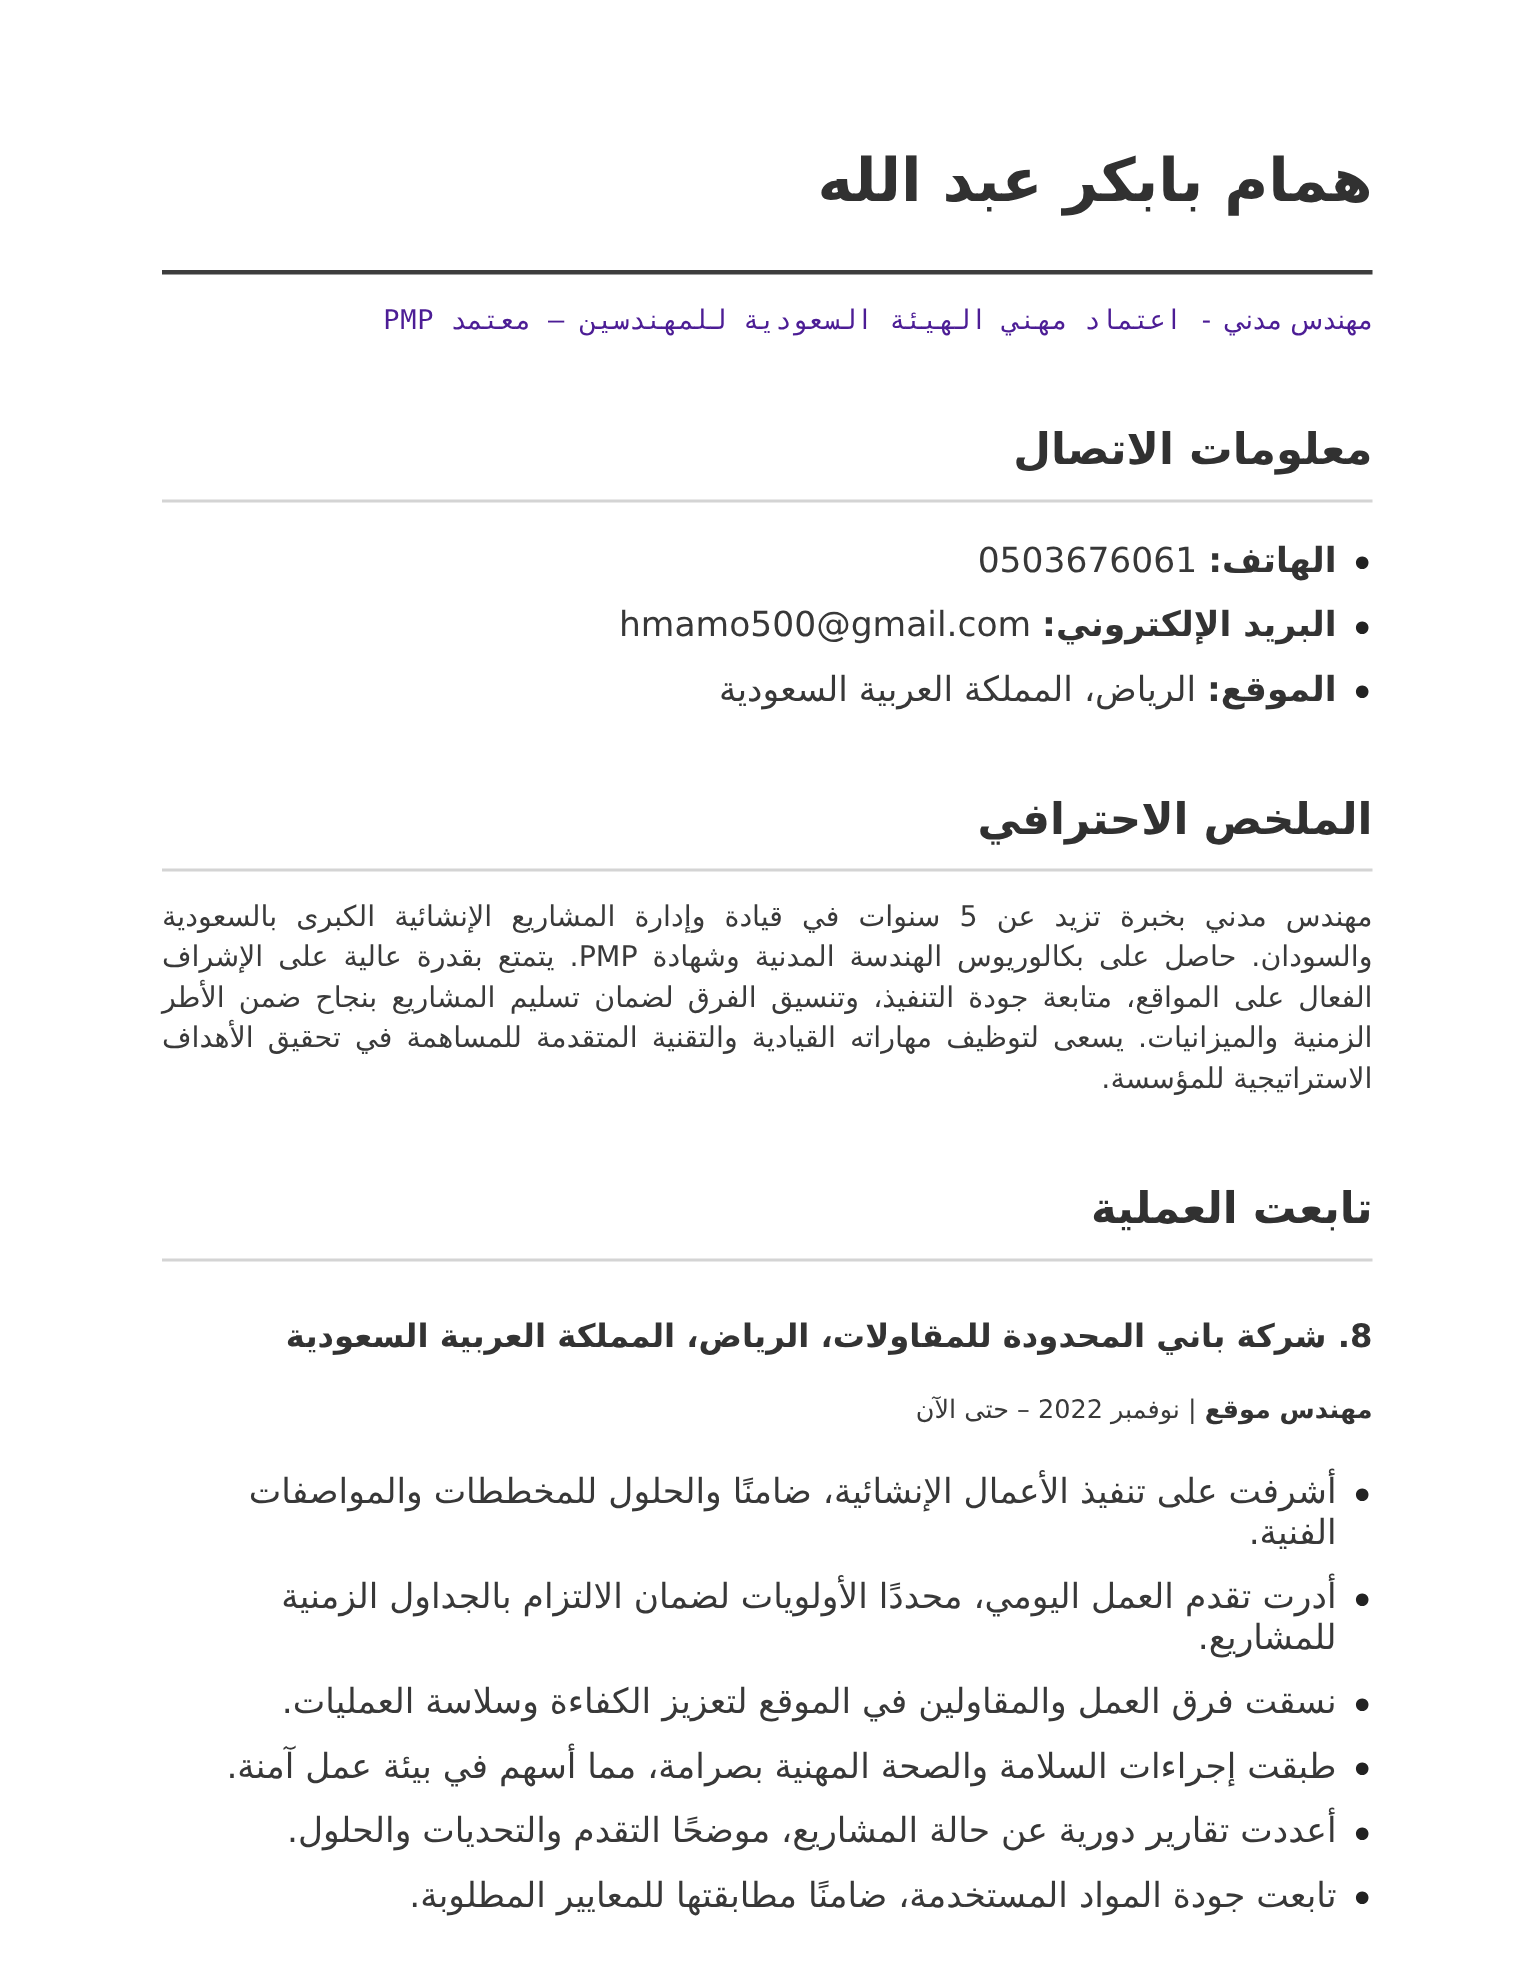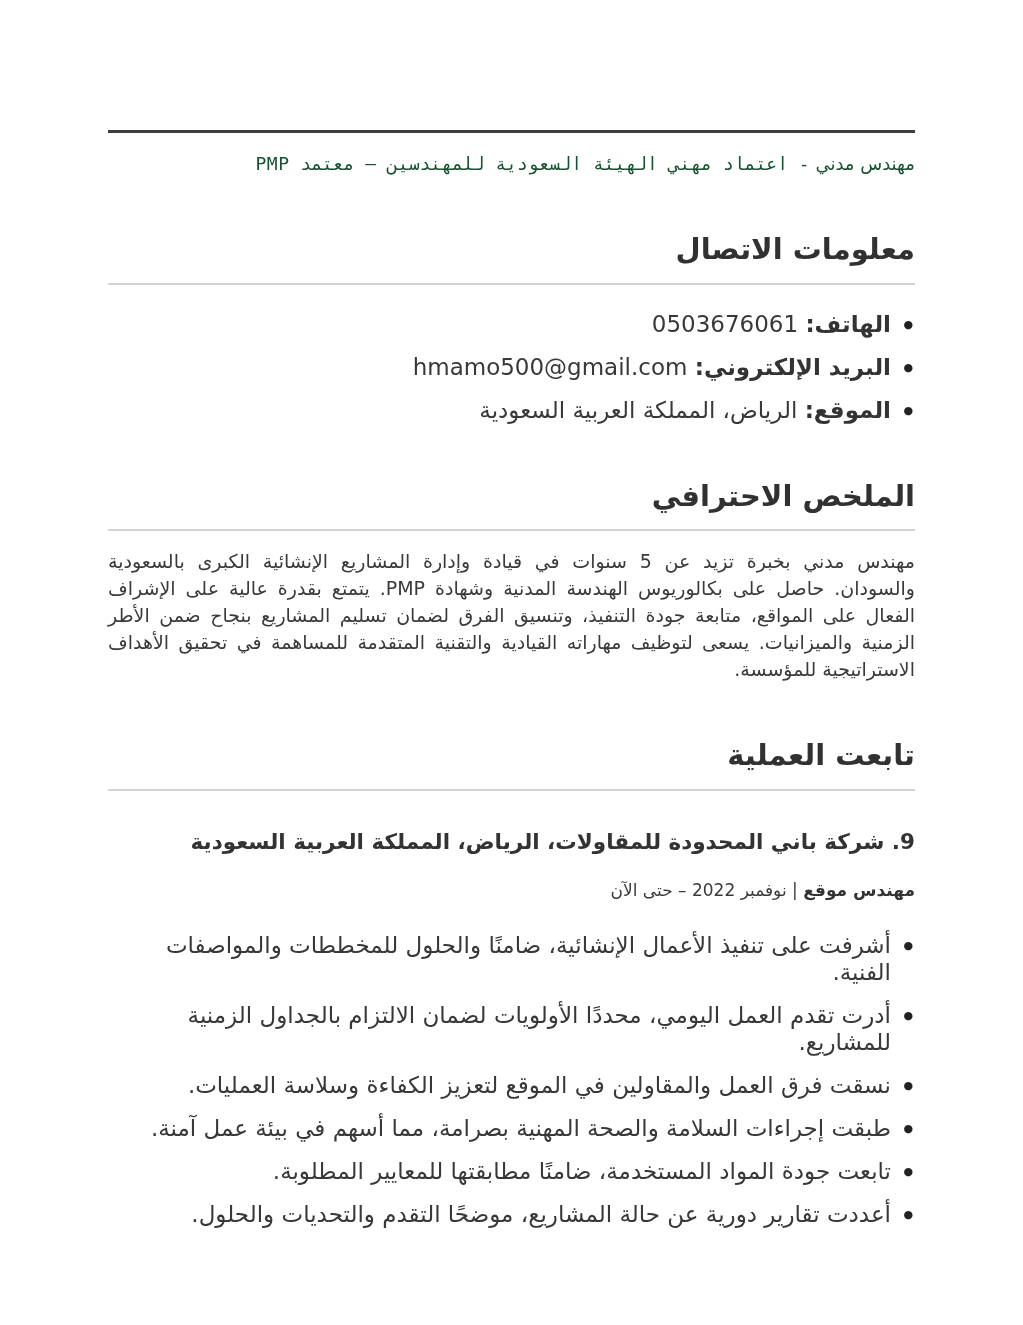--- a/index.html
+++ b/index.html
@@ -34,21 +34,21 @@
     height: 3px;
     background: #3d3d3d;
     margin-top: 34px;
     border: none;
   }
   .subtitle {
     margin: 18px 0 4px 0;
     font-size: 18px;
     line-height: 26px;
     text-align: right;
-    color: #14532d;
+    color: #4c1d95;
   }
   .subtitle .mono {
     font-family: "DejaVu Sans Mono", monospace;
     letter-spacing: 0.5px;
   }
   
   h2.section-heading {
     margin: 54px 0 0 0;
     font-size: 29px;
     line-height: 1.3;
@@ -117,20 +117,21 @@
   ul.duties {
     margin-top: 28px;
   }
 </style>
 </head>
 <body>
 
 <div class="page">
 
   <header>
+    <h1 class="name">همام بابكر عبد الله</h1>
     <div class="thick-rule"></div>
     <p class="subtitle">
       <span>مهندس مدني</span>
       <span class="mono">- اعتماد مهني الهيئة السعودية للمهندسين – معتمد PMP</span>
     </p>
   </header>
 
   <section>
     <h2 class="section-heading">معلومات الاتصال</h2>
     <div class="thin-rule"></div>
@@ -152,29 +153,29 @@
 
   <section>
     <h2 class="section-heading">الملخص الاحترافي</h2>
     <div class="thin-rule"></div>
     <p class="summary-text">مهندس مدني بخبرة تزيد عن 5 سنوات في قيادة وإدارة المشاريع الإنشائية الكبرى بالسعودية والسودان. حاصل على بكالوريوس الهندسة المدنية وشهادة PMP. يتمتع بقدرة عالية على الإشراف الفعال على المواقع، متابعة جودة التنفيذ، وتنسيق الفرق لضمان تسليم المشاريع بنجاح ضمن الأطر الزمنية والميزانيات. يسعى لتوظيف مهاراته القيادية والتقنية المتقدمة للمساهمة في تحقيق الأهداف الاستراتيجية للمؤسسة.</p>
   </section>
 
   <section>
     <h2 class="section-heading">تابعت العملية</h2>
     <div class="thin-rule"></div>
-    <h3 class="company">9. شركة باني المحدودة للمقاولات، الرياض، المملكة العربية السعودية</h3>
+    <h3 class="company">8. شركة باني المحدودة للمقاولات، الرياض، المملكة العربية السعودية</h3>
     <p class="job-line">
       <span class="lbl">مهندس موقع</span>
       <span>|</span>
       <span>نوفمبر 2022 – حتى الآن</span>
     </p>
     <ul class="dotted duties">
       <li>أشرفت على تنفيذ الأعمال الإنشائية، ضامنًا والحلول للمخططات والمواصفات الفنية.</li>
       <li>أدرت تقدم العمل اليومي، محددًا الأولويات لضمان الالتزام بالجداول الزمنية للمشاريع.</li>
       <li>نسقت فرق العمل والمقاولين في الموقع لتعزيز الكفاءة وسلاسة العمليات.</li>
       <li>طبقت إجراءات السلامة والصحة المهنية بصرامة، مما أسهم في بيئة عمل آمنة.</li>
+      <li>أعددت تقارير دورية عن حالة المشاريع، موضحًا التقدم والتحديات والحلول.</li>
       <li>تابعت جودة المواد المستخدمة، ضامنًا مطابقتها للمعايير المطلوبة.</li>
-      <li>أعددت تقارير دورية عن حالة المشاريع، موضحًا التقدم والتحديات والحلول.</li>
     </ul>
   </section>
 
 </div>
 
 </body></html>

